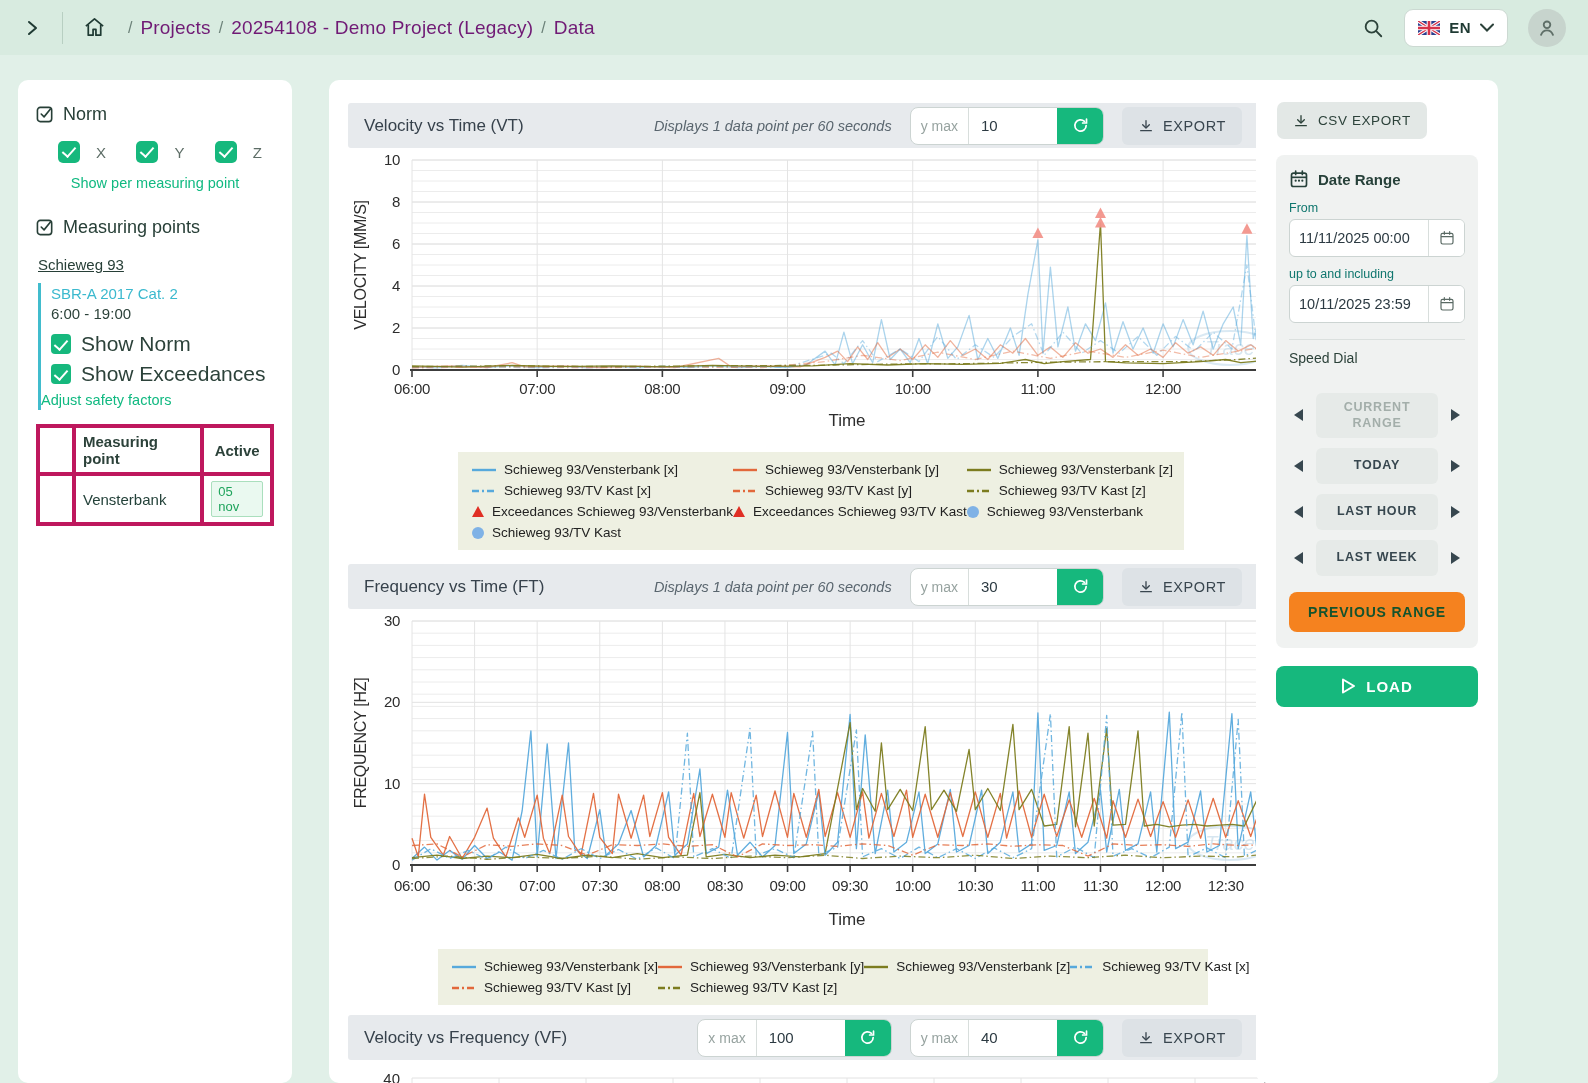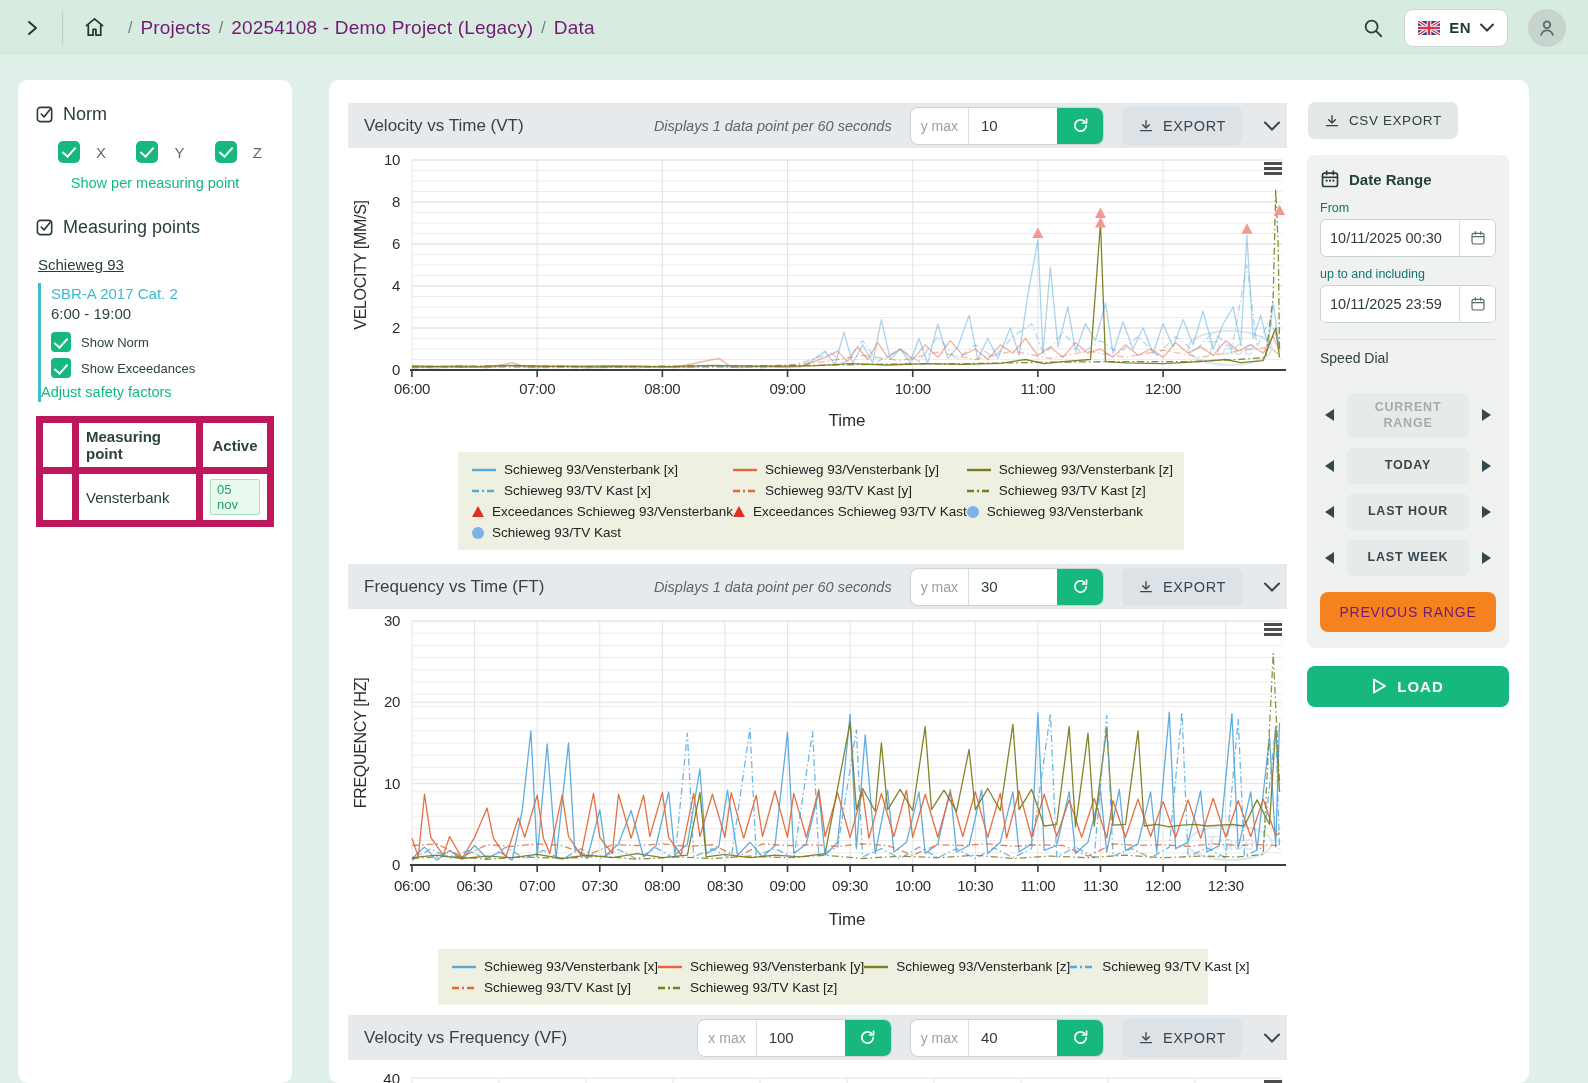--- a/index.html
+++ b/index.html
@@ -21,43 +21,43 @@
   .nav-right { display:flex; align-items:center; gap:20px; }
   .lang-pill { display:flex; align-items:center; gap:9px; background:#fff; border:1px solid #ccd9d2;
     border-radius:9px; height:38px; padding:0 13px; cursor:pointer; }
   .lang-pill span { font-size:15px; color:#1f3a33; font-weight:bold; letter-spacing:.4px; }
   .avatar { width:38px; height:38px; border-radius:50%; background:#c7d4cd; display:flex; align-items:center; justify-content:center; cursor:pointer; }
 
   
   .panel { position:absolute; top:80px; background:#fff; border-radius:10px; }
   .left-panel  { left:18px;  width:274px; height:1003px; padding:24px 18px; }
   .center-panel{ left:329px; width:986px; height:1003px; padding:23px 19px; overflow:hidden; }
-  .right-panel { left:1287px;width:242px; height:1003px; padding:22px 20px; }
+  .right-panel { left:1256px;width:242px; height:1003px; padding:22px 20px; }
 
   
   .side-sec-head { display:flex; align-items:center; gap:8px; font-size:18px; color:#273f37; margin-bottom:16px; }
   .axes-row { display:flex; align-items:center; justify-content:space-between; padding:0 12px 0 22px; margin-bottom:12px; }
   .axes-item { display:flex; align-items:center; gap:16px; }
   .axes-item label { font-size:15px; color:#5d6d66; }
   .cb { width:22px; height:22px; border-radius:5px; background:#16b87d; position:relative; cursor:pointer; flex:none; }
   .cb::after { content:""; position:absolute; left:7px; top:3px; width:6px; height:11px;
     border-right:2.6px solid #fff; border-bottom:2.6px solid #fff; transform:rotate(42deg); }
   .cb.sm { width:20px; height:20px; border-radius:4px; }
   .cb.sm::after { left:6px; top:2.5px; }
   .green-link { color:#10b981; font-size:14.5px; text-align:center; display:block; cursor:pointer; }
   .sec-gap { height:26px; }
   .mp-name { font-size:15px; color:#273f37; text-decoration:underline; margin:2px 0 10px 2px; cursor:pointer; display:inline-block; }
   .norm-card { border-left:3px solid #41bccd; padding:2px 0 2px 10px; margin-left:2px; }
   .norm-cat { color:#3bb9ce; font-size:15px; margin-bottom:3px; }
   .norm-hours { color:#2c423a; font-size:15px; margin-bottom:10px; }
   .norm-row { display:flex; align-items:center; gap:10px; margin-bottom:6px; }
-  .norm-row label { font-size:13px; color:#2c423a; }
+  .norm-row label { font-size:21px; color:#2c423a; }
   .norm-card .green-link { text-align:left; margin-left:-10px; padding-left:0; }
   .mp-table { width:100%; border-collapse:collapse; margin-top:14px; font-size:15px; }
-  .mp-table th, .mp-table td { border:7px solid #be185d; padding:5px 7px; text-align:left; }
+  .mp-table th, .mp-table td { border:4px solid #be185d; padding:5px 7px; text-align:left; }
   .mp-table th { font-weight:bold; color:#2c423a; }
   .mp-table th.center { text-align:center; }
   .mp-table .cb-cell { width:36px; }
   .badge { display:block; background:#eaf9f0; border:1px solid #aadfbd; color:#1fa45c; font-size:13px; padding:2px 6px; border-radius:2px; }
 
   
   .chart-head { height:45px; background:#e7eaed; border-radius:3px; display:flex; align-items:center; padding:0 16px; }
   .chart-title { font-size:17px; color:#37424c; }
   .spacer { flex:1; }
   .displays-note { font-style:italic; color:#59656e; font-size:14.5px; margin-right:18px; }
@@ -87,22 +87,22 @@
   .date-input { display:flex; align-items:stretch; height:38px; background:#fff; border:1px solid #ccd4d2; border-radius:6px; overflow:hidden; }
   .date-input .val { flex:1; display:flex; align-items:center; padding:0 9px; font-size:14.5px; color:#2c3a42; white-space:nowrap; overflow:hidden; }
   .date-input .cal-btn { width:36px; border-left:1px solid #d8dedc; display:flex; align-items:center; justify-content:center; cursor:pointer; background:#fff; }
   .card-divider { height:1px; background:#dbe0de; margin:16px 0 10px; }
   .speed-label { font-size:14px; color:#2c423a; margin-bottom:27px; }
   .dial-row { display:flex; align-items:center; justify-content:space-between; margin-bottom:10px; }
   .dial-arrow { background:none; border:none; cursor:pointer; padding:4px; display:flex; }
   .dial-btn { width:122px; min-height:36px; background:#e6eae8; border:none; border-radius:6px; color:#37474f;
     font-size:12.5px; font-weight:bold; letter-spacing:.8px; cursor:pointer; font-family:inherit; padding:6px 4px; line-height:1.3; }
   .dial-btn.disabled { color:#a3aeaa; cursor:default; }
-  .prev-range-btn { width:100%; height:40px; background:#f5821f; color:#701a75; border:none; border-radius:8px;
-    font-size:14px; font-weight:normal; letter-spacing:.8px; cursor:pointer; font-family:inherit; margin-top:6px; }
+  .prev-range-btn { width:100%; height:40px; background:#f5821f; color:#14532d; border:none; border-radius:8px;
+    font-size:14px; font-weight:bold; letter-spacing:.8px; cursor:pointer; font-family:inherit; margin-top:6px; }
   .load-btn { width:100%; height:41px; background:#16b87d; color:#fff; border:none; border-radius:8px;
     font-size:15px; font-weight:bold; letter-spacing:1px; cursor:pointer; font-family:inherit; margin-top:18px;
     display:flex; align-items:center; justify-content:center; gap:10px; }
 </style>
 </head>
 <body>
 
 <header class="navbar">
   <div class="nav-left">
     <span style="display:flex;cursor:pointer;">
@@ -635,21 +635,21 @@
       <svg width="20" height="20" viewBox="0 0 24 24" fill="none" stroke="#27413a" stroke-width="2">
           <rect x="3" y="5" width="18" height="16" rx="2.5"></rect>
           <path d="M3 10h18"></path>
           <path d="M8 2.5v4M16 2.5v4" stroke-linecap="round"></path>
           <path d="M8 14h.01M12 14h.01M16 14h.01" stroke-linecap="round" stroke-width="2.6"></path>
         </svg>
       <span>Date Range</span>
     </div>
     <div class="fld-label">From</div>
     <div class="date-input">
-      <span class="val">10/11/2025 00:30</span>
+      <span class="val">11/11/2025 00:00</span>
       <span class="cal-btn">
         <svg width="16" height="16" viewBox="0 0 24 24" fill="none" stroke="#5a6a64" stroke-width="1.8">
             <rect x="3" y="5" width="18" height="16" rx="2.5"></rect>
             <path d="M3 10h18"></path>
             <path d="M8 2.5v4M16 2.5v4" stroke-linecap="round"></path>
           </svg>
       </span>
     </div>
     <div class="fld-label">up to and including</div>
     <div class="date-input">

